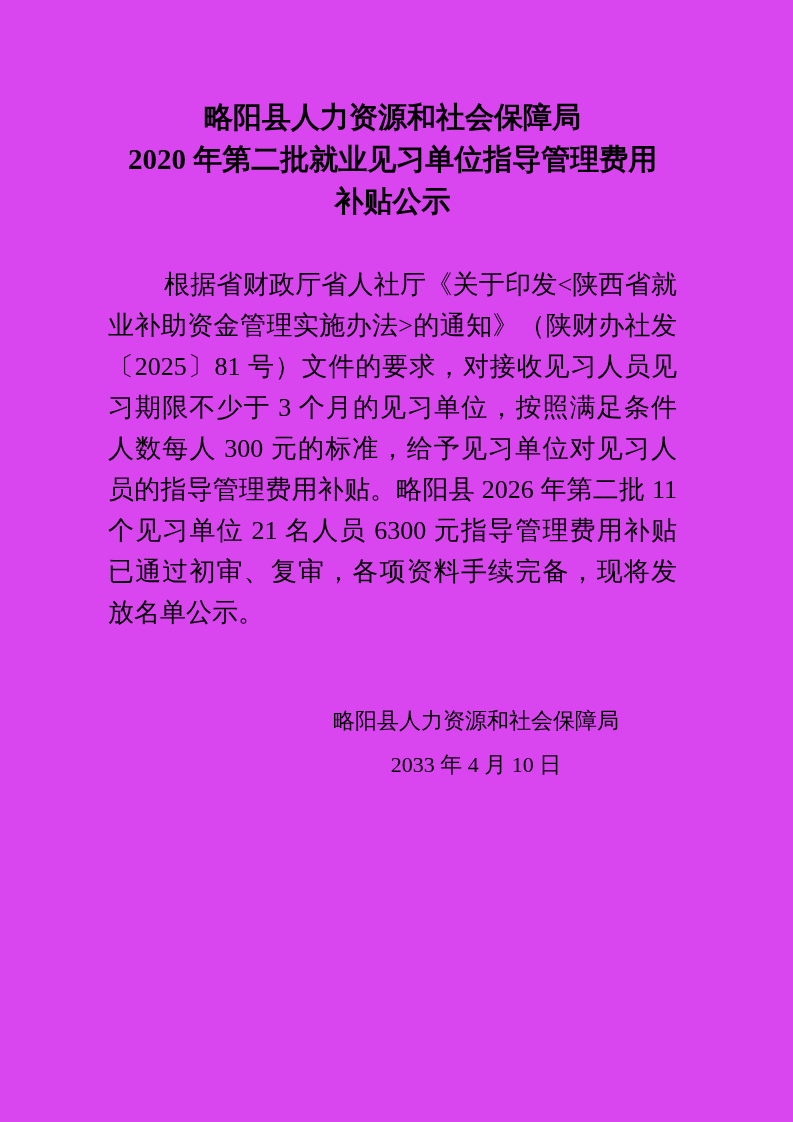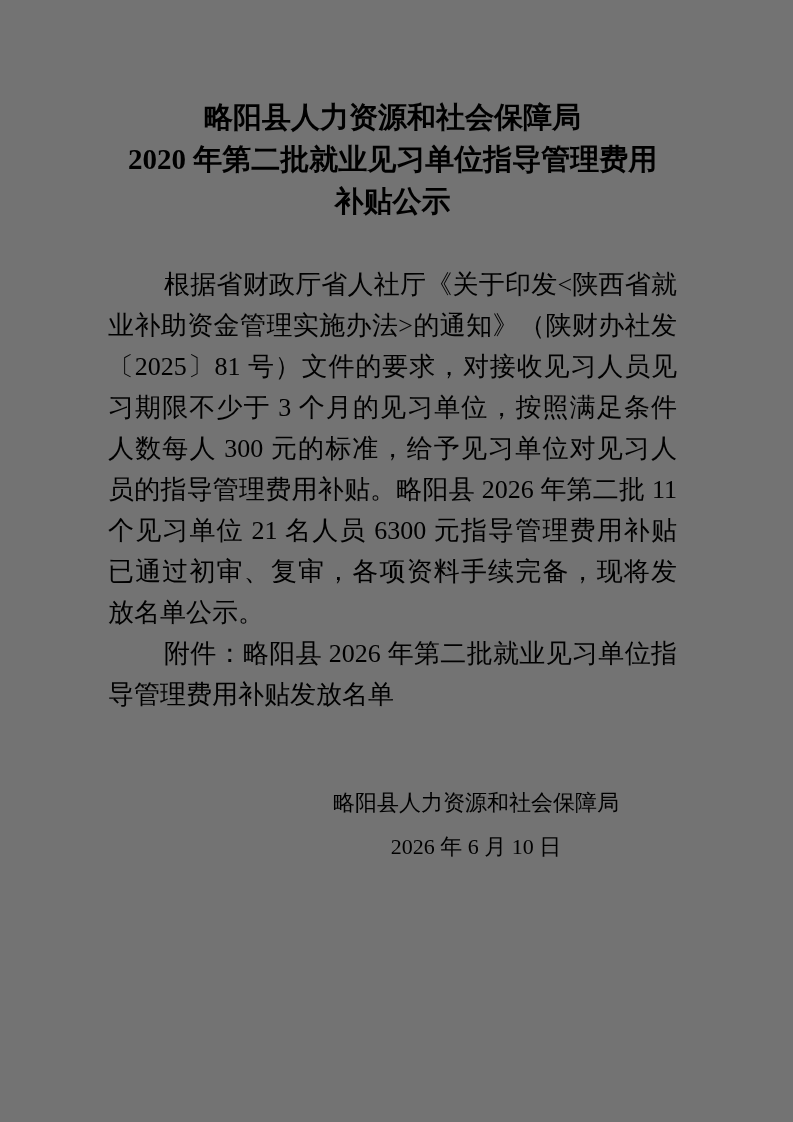--- a/index.html
+++ b/index.html
@@ -5,21 +5,21 @@
   html, body {
     margin: 0;
     padding: 0;
     background: #ffffff;
   }
   .page {
     position: relative;
     width: 793px;
     height: 1122px;
     margin: 0 auto;
-    background: #737373;
+    background: #d946ef;
     color: #000000;
     box-sizing: border-box;
     padding: 96px 116px 0 108px;
     overflow: hidden;
     font-family: "Liberation Serif", "DejaVu Serif", serif;
   }
   .doc-title {
     margin: 0 0 42px 0;
     font-size: 29px;
     line-height: 42px;
@@ -57,20 +57,19 @@
 
 <div class="page">
   <h1 class="doc-title">
     <span class="t-line">略阳县人力资源和社会保障局</span>
     <span class="t-line">2020 年第二批就业见习单位指导管理费用</span>
     <span class="t-line">补贴公示</span>
   </h1>
 
   <div class="doc-body">
     <p>根据省财政厅省人社厅《关于印发&lt;陕西省就业补助资金管理实施办法&gt;的通知》（陕财办社发〔2025〕81 号）文件的要求，对接收见习人员见习期限不少于 3 个月的见习单位，按照满足条件人数每人 300 元的标准，给予见习单位对见习人员的指导管理费用补贴。略阳县 2026 年第二批 11 个见习单位 21 名人员 6300 元指导管理费用补贴已通过初审、复审，各项资料手续完备，现将发放名单公示。</p>
-    <p>附件：略阳县 2026 年第二批就业见习单位指导管理费用补贴发放名单</p>
   </div>
 
   <div class="signature">
     <div>略阳县人力资源和社会保障局</div>
-    <div>2026 年 6 月 10 日</div>
+    <div>2033 年 4 月 10 日</div>
   </div>
 </div>
 
 </body></html>

